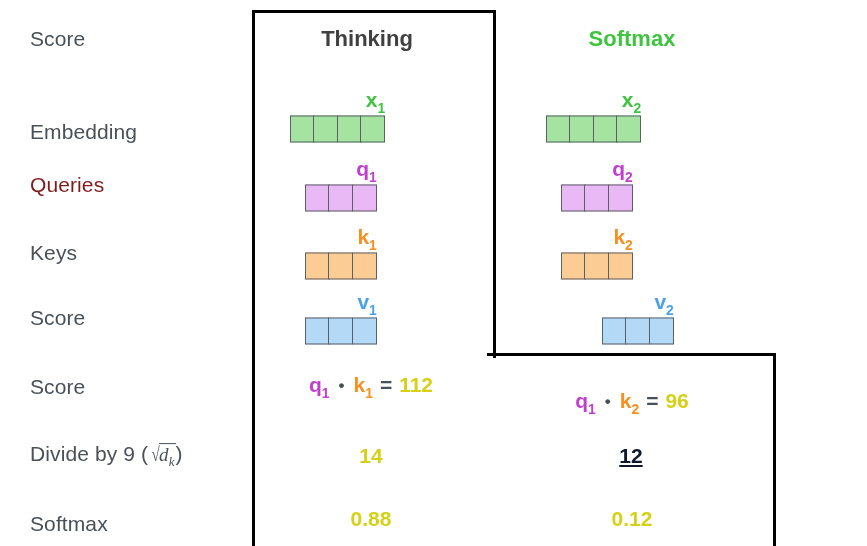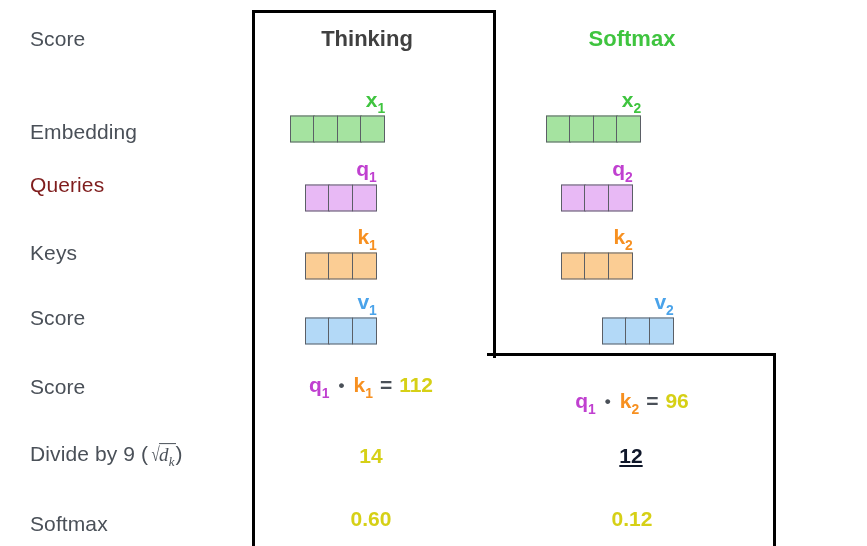--- a/index.html
+++ b/index.html
@@ -225,21 +225,21 @@
 
   <div class="score-line" style="left:252px; width:238px; top:387px; justify-content:center;">
     <span style="color: rgb(192, 64, 208);"><span>q</span><sub>1</sub></span>
     <span class="score-dot">•</span>
     <span style="color: rgb(247, 144, 32);"><span>k</span><sub>1</sub></span>
     <span class="score-eq">=</span>
     <span style="color: rgb(214, 208, 22);">112</span>
   </div>
 
   <div class="num-line" style="left: 252px; width: 238px; top: 456px; color: rgb(214, 208, 22);">14</div>
-  <div class="num-line" style="left: 252px; width: 238px; top: 519px; color: rgb(214, 208, 22);">0.60</div>
+  <div class="num-line" style="left: 252px; width: 238px; top: 519px; color: rgb(214, 208, 22);">0.88</div>
 
   <div class="col-title" style="left: 513px; width: 238px; color: rgb(63, 196, 63);">Softmax</div>
 
   <div class="vec-group" style="left:536px; top:116px;">
     <span class="vec-name" style="color: rgb(63, 196, 63);"><span>x</span><sub>2</sub></span>
     <span class="vec-cells" style="margin-left: 10px;">
         <span class="cell" style="background: rgb(165, 227, 160); border-color: rgb(91, 95, 102);"></span>
         <span class="cell" style="background: rgb(165, 227, 160); border-color: rgb(91, 95, 102);"></span>
         <span class="cell" style="background: rgb(165, 227, 160); border-color: rgb(91, 95, 102);"></span>
         <span class="cell" style="background: rgb(165, 227, 160); border-color: rgb(91, 95, 102);"></span>

